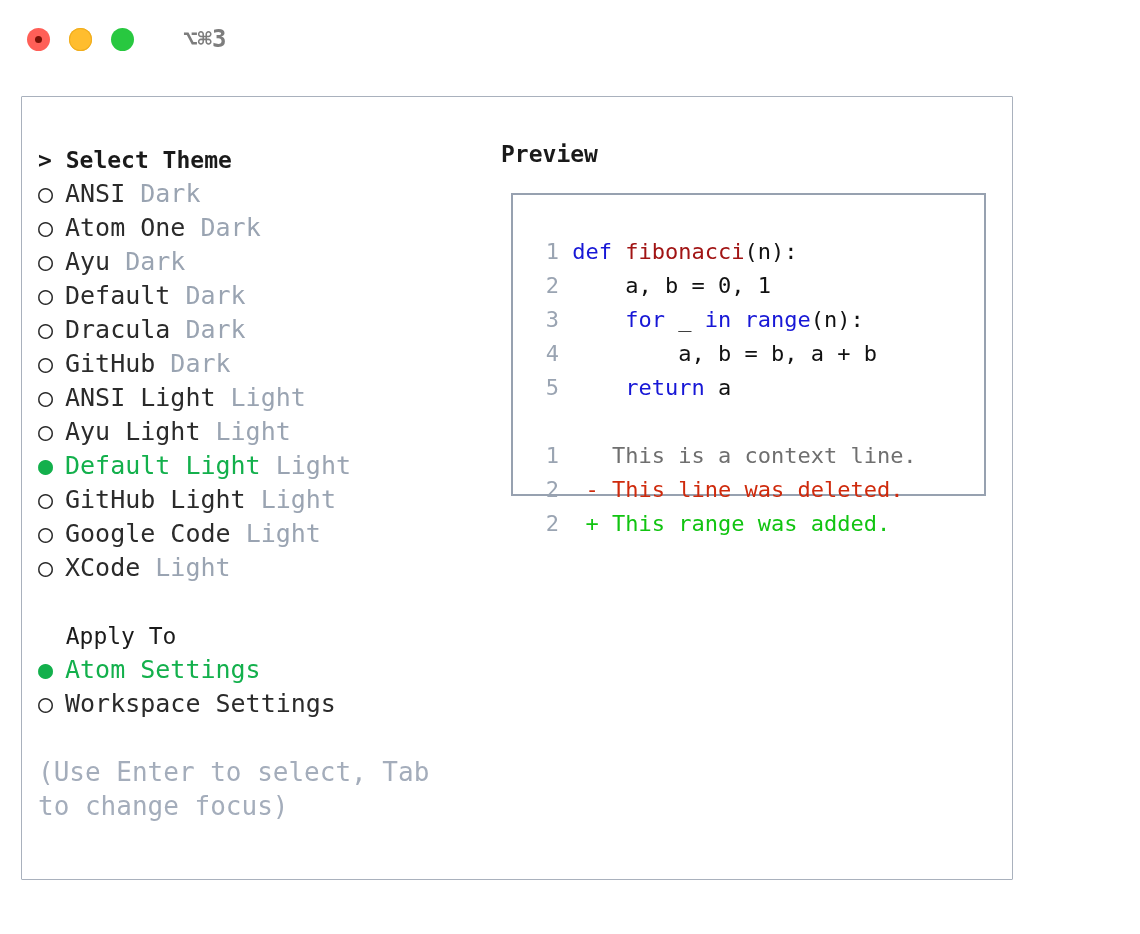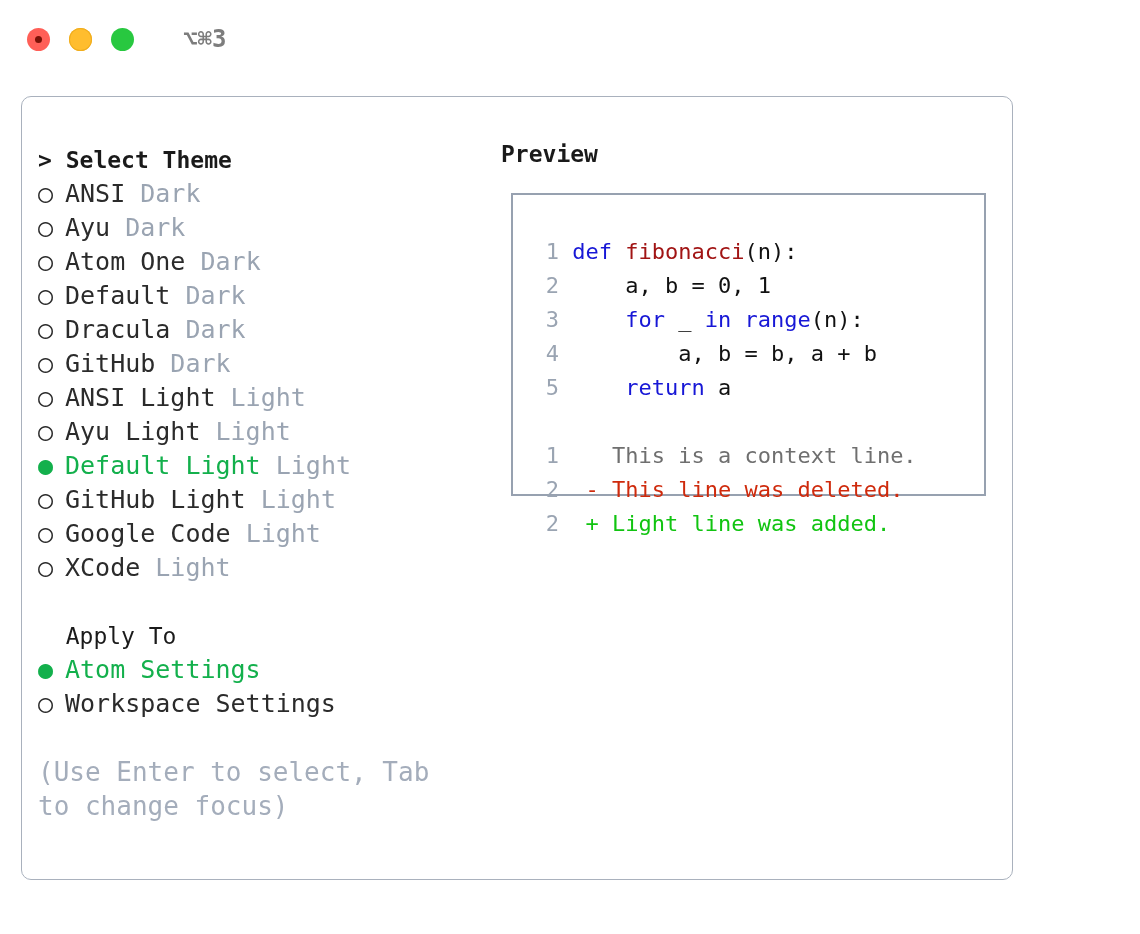--- a/index.html
+++ b/index.html
@@ -70,21 +70,21 @@
   }
 
   
   .panel {
     position: absolute;
     left: 21px;
     top: 96px;
     width: 992px;
     height: 784px;
     border: 1.5px solid #a9b1bd;
-    border-radius: 10px;
+    border-radius: 1px;
     box-sizing: border-box;
     background: #ffffff;
   }
 
   .panel-inner {
     position: relative;
     width: 100%;
     height: 100%;
   }
 
@@ -200,22 +200,22 @@
     <div class="shortcut">⌥⌘3</div>
   </div>
 
   <div class="panel">
     <div class="panel-inner">
 
       <div class="left-col">
         <div class="list-head">&gt; Select Theme</div>
         <div id="theme-list">
             <div class="theme-row"><span class="marker">○</span><span class="row-label">ANSI</span><span class="row-tag"> Dark</span></div>
+            <div class="theme-row"><span class="marker">○</span><span class="row-label">Atom One</span><span class="row-tag"> Dark</span></div>
             <div class="theme-row"><span class="marker">○</span><span class="row-label">Ayu</span><span class="row-tag"> Dark</span></div>
-            <div class="theme-row"><span class="marker">○</span><span class="row-label">Atom One</span><span class="row-tag"> Dark</span></div>
             <div class="theme-row"><span class="marker">○</span><span class="row-label">Default</span><span class="row-tag"> Dark</span></div>
             <div class="theme-row"><span class="marker">○</span><span class="row-label">Dracula</span><span class="row-tag"> Dark</span></div>
             <div class="theme-row"><span class="marker">○</span><span class="row-label">GitHub</span><span class="row-tag"> Dark</span></div>
             <div class="theme-row"><span class="marker">○</span><span class="row-label">ANSI Light</span><span class="row-tag"> Light</span></div>
             <div class="theme-row"><span class="marker">○</span><span class="row-label">Ayu Light</span><span class="row-tag"> Light</span></div>
             <div class="theme-row selected"><span class="marker">●</span><span class="row-label">Default Light</span><span class="row-tag"> Light</span></div>
             <div class="theme-row"><span class="marker">○</span><span class="row-label">GitHub Light</span><span class="row-tag"> Light</span></div>
             <div class="theme-row"><span class="marker">○</span><span class="row-label">Google Code</span><span class="row-tag"> Light</span></div>
             <div class="theme-row"><span class="marker">○</span><span class="row-label">XCode</span><span class="row-tag"> Light</span></div>
           </div>
@@ -239,20 +239,20 @@
               <div class="code-line"><span class="lineno">1</span> <span class="tok-kw">def </span><span class="tok-fn">fibonacci</span><span class="tok-txt">(n):</span></div>
               <div class="code-line"><span class="lineno">2</span> <span class="tok-txt">    a, b = 0, 1</span></div>
               <div class="code-line"><span class="lineno">3</span> <span class="tok-txt">    </span><span class="tok-kw">for</span><span class="tok-txt"> _ </span><span class="tok-kw">in</span><span class="tok-txt"> </span><span class="tok-kw">range</span><span class="tok-txt">(n):</span></div>
               <div class="code-line"><span class="lineno">4</span> <span class="tok-txt">        a, b = b, a + b</span></div>
               <div class="code-line"><span class="lineno">5</span> <span class="tok-txt">    </span><span class="tok-kw">return</span><span class="tok-txt"> a</span></div>
             </div>
           <div class="gap-line"></div>
           <div id="diff-sample">
               <div class="code-line"><span class="lineno">1</span><span class="tok-ctx">    This is a context line.</span></div>
               <div class="code-line"><span class="lineno">2</span><span class="tok-del">  - This line was deleted.</span></div>
-              <div class="code-line"><span class="lineno">2</span><span class="tok-add">  + Light line was added.</span></div>
+              <div class="code-line"><span class="lineno">2</span><span class="tok-add">  + This range was added.</span></div>
             </div>
         </div>
       </div>
 
     </div>
   </div>
 </div>
 
 </body></html>

